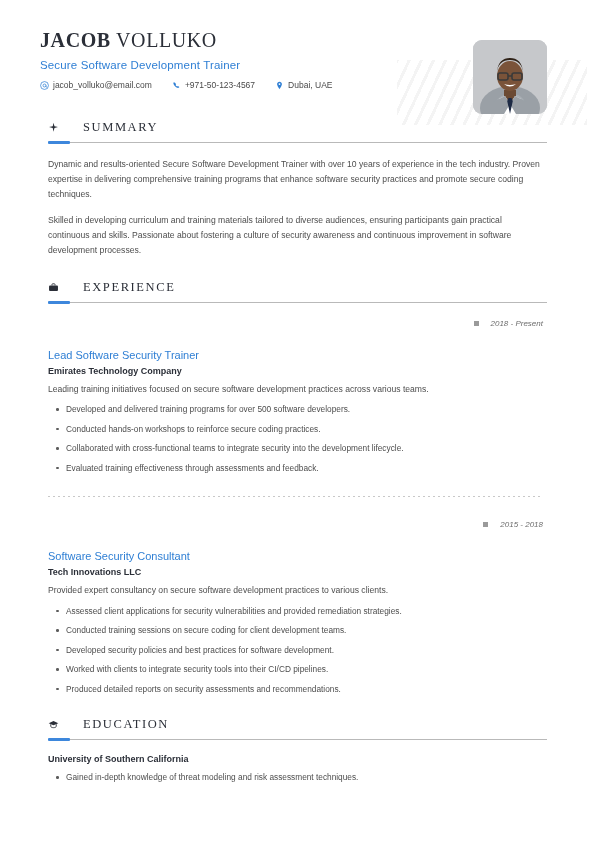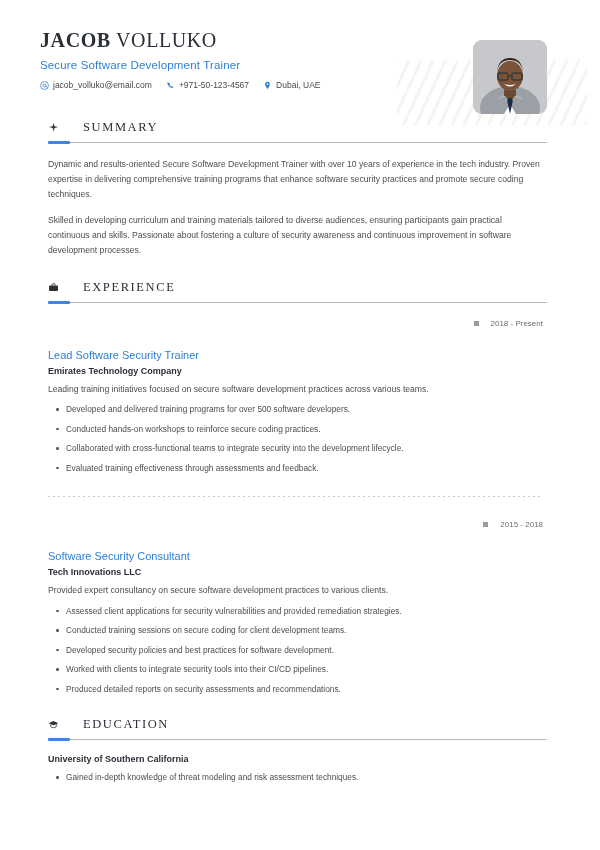--- a/index.html
+++ b/index.html
@@ -29,21 +29,21 @@
     font-family:"Liberation Serif", serif;
     font-size:20px; letter-spacing:.6px; color:#2b2f38; line-height:1.2;
   }
   .name .first { font-weight:bold; }
   .name .last { font-weight:normal; }
   .job-title {
     margin-top:7px;
     font-size:11.5px; color:#2f7fd4; letter-spacing:.15px;
   }
   .contacts {
-    margin-top:9px; display:flex; align-items:center; gap:14px;
+    margin-top:9px; display:flex; align-items:center; gap:20px;
     font-size:8.5px; color:#4a4a4a;
   }
   .contact { display:flex; align-items:center; gap:4px; white-space:nowrap; }
   .contact svg { display:block; }
 
   .photo {
     position:absolute; top:40px; right:0;
     width:74px; height:74px; border-radius:9px; overflow:hidden;
     background:#c9cbcf;
   }
@@ -81,21 +81,21 @@
   .entry + .entry { margin-top:22px; padding-top:22px; }
   .entry + .entry::before {
     content:""; position:absolute; left:0; right:0; top:0; height:1px;
     background:repeating-linear-gradient(to right,
       #c8c8c8 0px, #c8c8c8 2px, transparent 2px, transparent 5px);
   }
   .entry-top { display:flex; justify-content:space-between; align-items:flex-start; }
   .entry-role { font-size:11px; color:#2f7fd4;margin-top:32px; }
   .entry-date {
     display:flex; align-items:center; gap:12px;
-    font-size:8px; color:#6d6d6d; white-space:nowrap; padding-top:2px;
+    font-size:8px; color:#6d6d6d; white-space:nowrap; padding-top:2px;font-style:italic;
   }
   .date-sq { width:5px; height:5px; background:#9a9a9a; display:block; }
   .entry-org {
     margin-top:5px; font-size:9px; font-weight:bold; color:#2b2f38;
   }
   .entry-desc { margin-top:7px; font-size:8.6px; line-height:1.6; color:#4d4d4d; }
   ul.bullets { margin-top:2px; list-style:none; }
   ul.bullets li {
     position:relative; padding-left:18px; margin-top:7px;
     font-size:8.3px; line-height:1.5; color:#4d4d4d;

